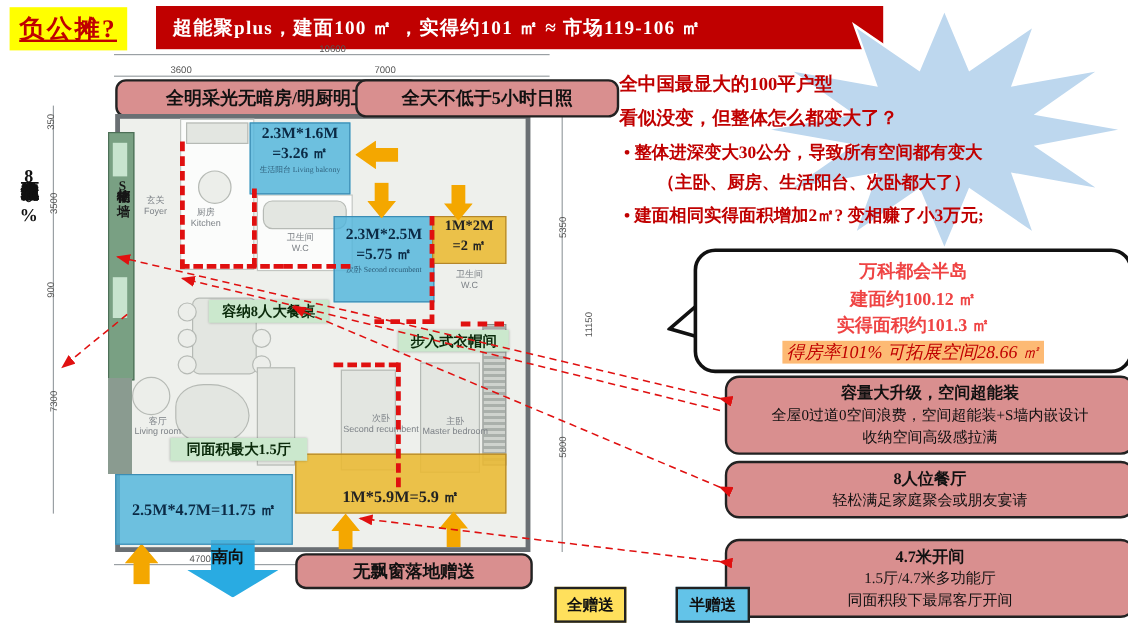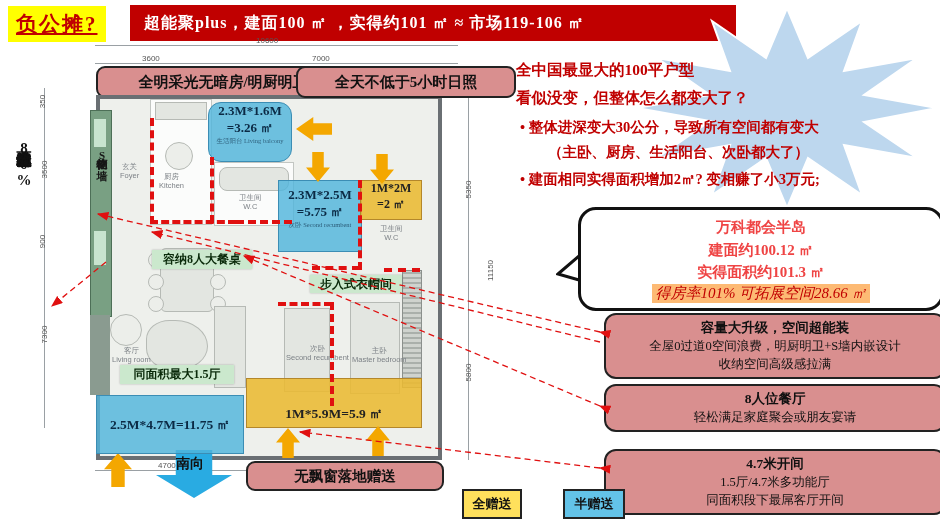--- a/index.html
+++ b/index.html
@@ -35,21 +35,21 @@
 
   
   .plan-wall{background:#eef0ec;border:4px solid #6a6f73;}
   .room-label{color:#7d8287;font-size:7.5px;line-height:1.25;text-align:center;white-space:nowrap;}
   .ov-blue{background:rgba(80,180,220,0.82);border:1px solid #3b8db4;color:#0b2a45;
            font-weight:bold;text-align:center;font-family:"Liberation Serif",serif;}
   .ov-yellow{background:rgba(235,185,50,0.88);border:1px solid #b4872a;color:#222;
            font-weight:bold;text-align:center;font-family:"Liberation Serif",serif;}
   .glabel{background:#cbe8cd;color:#0a2a0a;font-weight:bold;font-size:12px;
           display:flex;align-items:center;justify-content:center;white-space:nowrap;
-          font-family:"Liberation Serif",serif;box-shadow:0 0 2px rgba(0,0,0,.25);}
+          font-family:"Liberation Serif",serif;box-shadow:0 0 2px rgba(0,0,0,.25);margin-left:22px;}
   .rdash-h{border-top:4px dashed #e01010;}
   .rdash-v{border-left:4px dashed #e01010;}
   .furn{background:#e3e6e1;border:1px solid #b6bab5;}
   .chair{background:#eceeea;border:1px solid #b6bab5;border-radius:50%;}
   .dimline{background:#9aa0a4;}
   .dim{color:#555;font-size:8px;white-space:nowrap;}
   .dimv{transform:rotate(-90deg);transform-origin:center;}
 
   .arrow{background:#f4a700;}
   .arr-down{clip-path:polygon(26% 0,74% 0,74% 52%,100% 52%,50% 100%,0 52%,26% 52%);}
@@ -84,40 +84,40 @@
   </svg>
   <div class="abs bubble serif" style="left:578px;top:207px;width:352px;height:86px;">
     <div class="b1">万科都会半岛</div>
     <div class="b1">建面约100.12 ㎡</div>
     <div class="b1">实得面积约101.3 ㎡</div>
     <div class="hl serif">得房率101% 可拓展空间28.66 ㎡</div>
   </div>
 
   <div class="abs fbox serif" style="left:604px;top:313px;width:326px;">
     <div class="t">容量大升级，空间超能装</div>
-    <div class="l">全屋0过道0空间浪费，明厨明卫+S墙内嵌设计</div>
+    <div class="l">全屋0过道0空间浪费，空间超能装+S墙内嵌设计</div>
     <div class="l">收纳空间高级感拉满</div>
   </div>
   <div class="abs fbox serif" style="left:604px;top:384px;width:326px;">
     <div class="t">8人位餐厅</div>
     <div class="l">轻松满足家庭聚会或朋友宴请</div>
   </div>
   <div class="abs fbox serif" style="left:604px;top:449px;width:326px;">
     <div class="t">4.7米开间</div>
     <div class="l">1.5厅/4.7米多功能厅</div>
     <div class="l">同面积段下最屌客厅开间</div>
   </div>
 
   <div class="abs pink serif" style="left:96px;top:66px;width:250px;height:28px;font-size:15px;">全明采光无暗房/明厨明卫</div>
   <div class="abs pink serif" style="left:296px;top:66px;width:216px;height:28px;font-size:15px;z-index:6;">全天不低于5小时日照</div>
 
   <div class="abs vtext serif" style="left:14px;top:140px;height:290px;font-size:15px;font-weight:bold;color:#111;">红色虚线为可改造墙体占比约80%</div>
 
   <div class="abs dimline" style="left:95px;top:45px;width:363px;height:1px;"></div>
-  <div class="abs dim" style="left:256px;top:36px;">10600</div>
+  <div class="abs dim" style="left:266px;top:36px;">10600</div>
   <div class="abs dimline" style="left:95px;top:63px;width:363px;height:1px;"></div>
   <div class="abs dim" style="left:142px;top:54px;">3600</div>
   <div class="abs dim" style="left:312px;top:54px;">7000</div>
 
   <div class="abs dimline" style="left:44px;top:88px;width:1px;height:340px;"></div>
   <div class="abs dim dimv" style="left:36px;top:97px;">350</div>
   <div class="abs dim dimv" style="left:36px;top:165px;">3500</div>
   <div class="abs dim dimv" style="left:36px;top:237px;">900</div>
   <div class="abs dim dimv" style="left:36px;top:330px;">7300</div>
 
@@ -146,21 +146,21 @@
       <div class="abs furn" style="left:4px;top:2px;width:50px;height:16px;"></div>
       <div class="abs chair" style="left:14px;top:42px;width:26px;height:26px;"></div>
       <div class="abs room-label" style="left:8px;top:72px;">
         <span>厨房</span><br><span>Kitchen</span>
       </div>
     </div>
     <div class="abs room-label" style="left:32px;top:100px;">
       <span>玄关</span><br><span>Foyer</span>
     </div>
 
-    <div class="abs ov-blue" style="left:120px;top:40px;width:82px;height:58px;font-size:13px;z-index:4;border-radius:13px;">
+    <div class="abs ov-blue" style="left:120px;top:40px;width:82px;height:58px;font-size:13px;z-index:4;">
       <div>2.3M*1.6M</div>
       <div>=3.26 ㎡</div>
       <div style="font-size:6.5px;font-weight:normal;opacity:.65;">
         <span>生活阳台</span> <span>Living balcony</span>
       </div>
     </div>
 
     <div class="abs" style="left:126px;top:100px;width:78px;height:62px;background:#fbfcfb;border:1px solid #c2c6c2;">
       <div class="abs furn" style="left:4px;top:4px;width:68px;height:22px;border-radius:8px;"></div>
       <div class="abs room-label" style="left:24px;top:30px;">

